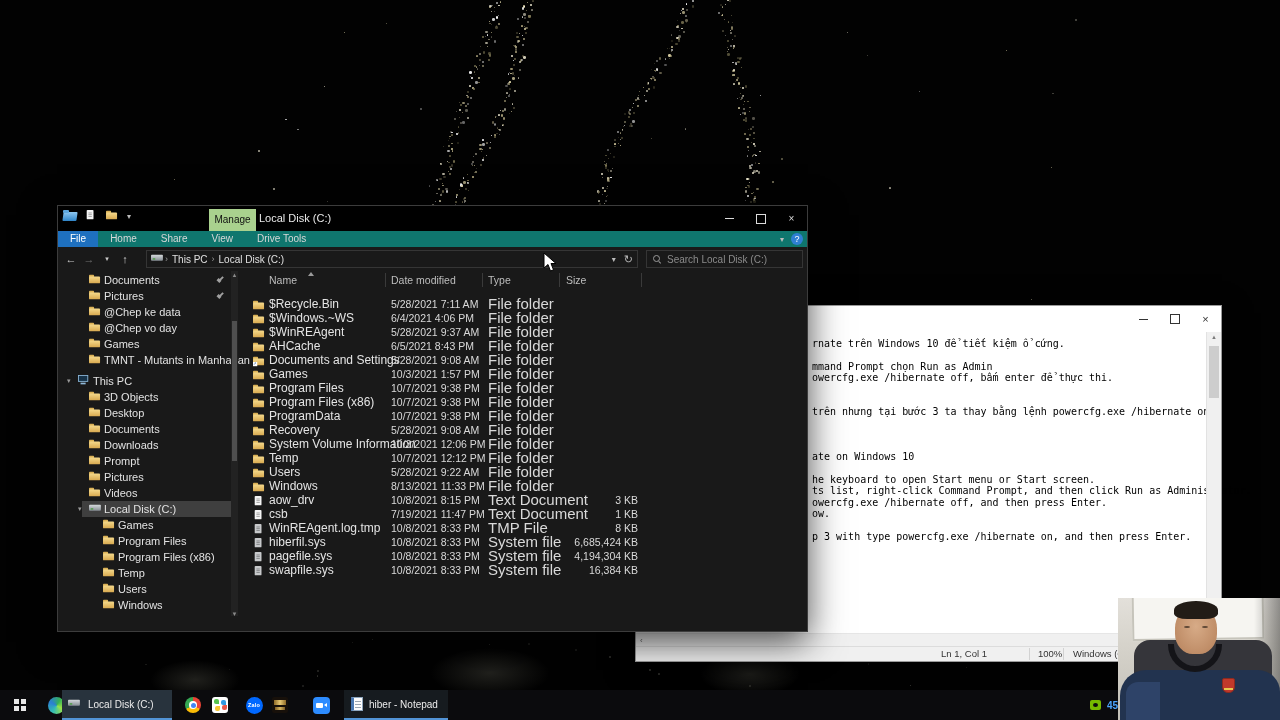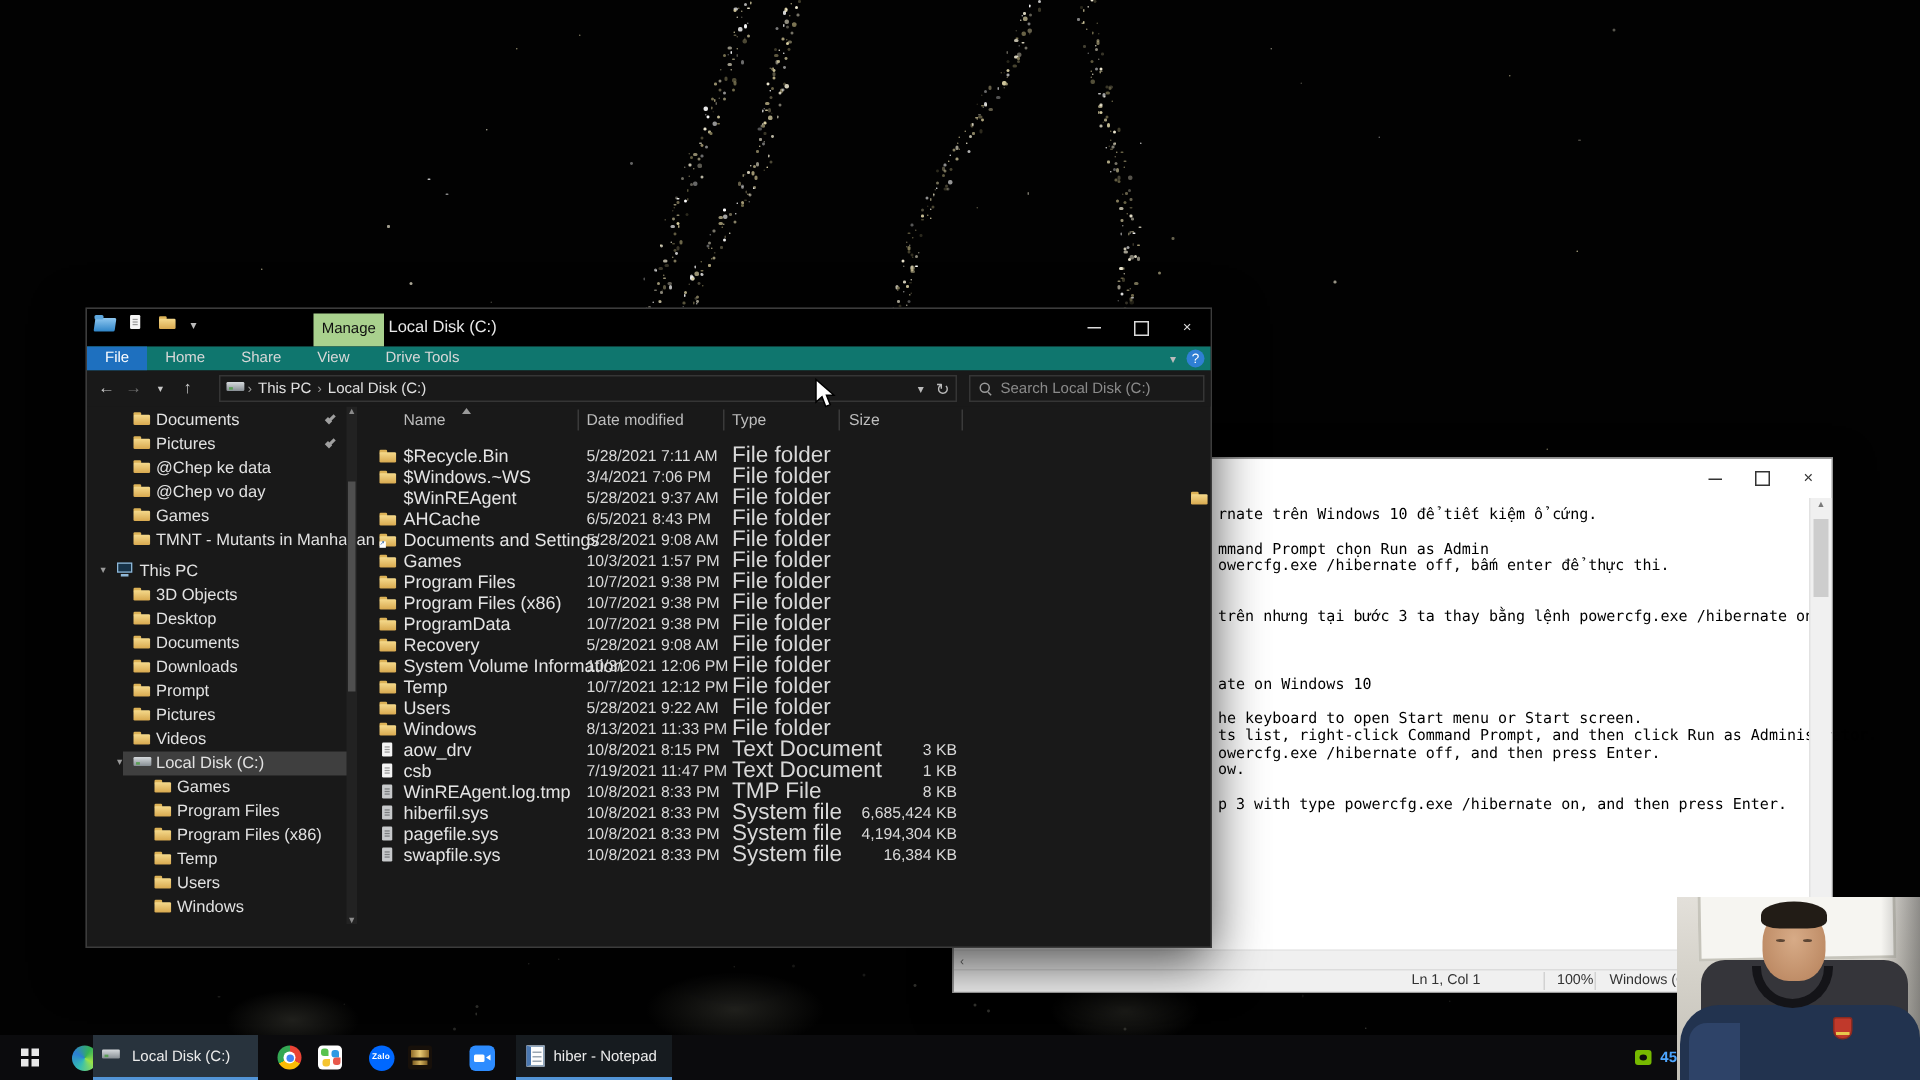--- a/index.html
+++ b/index.html
@@ -1016,22 +1016,22 @@
         <div class="hdr" style="left:211px;">Name</div>
         <div class="sort-caret"></div>
         <div class="hsep" style="left:327px;"></div>
         <div class="hdr" style="left:333px;">Date modified</div>
         <div class="hsep" style="left:424px;"></div>
         <div class="hdr" style="left:430px;">Type</div>
         <div class="hsep" style="left:501px;"></div>
         <div class="hdr" style="left:508px;">Size</div>
         <div class="hsep" style="left:583px;"></div>
       <div class="f-row" style="top: 26px;"><span class="f-ico ic ic-sm ic-folder"></span><span class="f-name">$Recycle.Bin</span><span class="f-date">5/28/2021 7:11 AM</span><span class="f-type">File folder</span><span class="f-size"></span></div>
-          <div class="f-row" style="top: 40px;"><span class="f-ico ic ic-sm ic-folder"></span><span class="f-name">$Windows.~WS</span><span class="f-date">3/4/2021 7:06 PM</span><span class="f-type">File folder</span><span class="f-size"></span></div>
-          <div class="f-row" style="top: 54px; text-align: right;"><span class="f-ico ic ic-sm ic-folder"></span><span class="f-name">$WinREAgent</span><span class="f-date">5/28/2021 9:37 AM</span><span class="f-type">File folder</span><span class="f-size"></span></div>
+          <div class="f-row" style="top: 40px;"><span class="f-ico ic ic-sm ic-folder"></span><span class="f-name">$Windows.~WS</span><span class="f-date">6/4/2021 4:06 PM</span><span class="f-type">File folder</span><span class="f-size"></span></div>
+          <div class="f-row" style="top: 54px;"><span class="f-ico ic ic-sm ic-folder"></span><span class="f-name">$WinREAgent</span><span class="f-date">5/28/2021 9:37 AM</span><span class="f-type">File folder</span><span class="f-size"></span></div>
           <div class="f-row" style="top: 68px;"><span class="f-ico ic ic-sm ic-folder"></span><span class="f-name">AHCache</span><span class="f-date">6/5/2021 8:43 PM</span><span class="f-type">File folder</span><span class="f-size"></span></div>
           <div class="f-row" style="top: 82px;"><span class="f-ico ic ic-sm ic-folder ic-link"><span class="lk"></span></span><span class="f-name">Documents and Settings</span><span class="f-date">5/28/2021 9:08 AM</span><span class="f-type">File folder</span><span class="f-size"></span></div>
           <div class="f-row" style="top: 96px;"><span class="f-ico ic ic-sm ic-folder"></span><span class="f-name">Games</span><span class="f-date">10/3/2021 1:57 PM</span><span class="f-type">File folder</span><span class="f-size"></span></div>
           <div class="f-row" style="top: 110px;"><span class="f-ico ic ic-sm ic-folder"></span><span class="f-name">Program Files</span><span class="f-date">10/7/2021 9:38 PM</span><span class="f-type">File folder</span><span class="f-size"></span></div>
           <div class="f-row" style="top: 124px;"><span class="f-ico ic ic-sm ic-folder"></span><span class="f-name">Program Files (x86)</span><span class="f-date">10/7/2021 9:38 PM</span><span class="f-type">File folder</span><span class="f-size"></span></div>
           <div class="f-row" style="top: 138px;"><span class="f-ico ic ic-sm ic-folder"></span><span class="f-name">ProgramData</span><span class="f-date">10/7/2021 9:38 PM</span><span class="f-type">File folder</span><span class="f-size"></span></div>
           <div class="f-row" style="top: 152px;"><span class="f-ico ic ic-sm ic-folder"></span><span class="f-name">Recovery</span><span class="f-date">5/28/2021 9:08 AM</span><span class="f-type">File folder</span><span class="f-size"></span></div>
           <div class="f-row" style="top: 166px;"><span class="f-ico ic ic-sm ic-folder"></span><span class="f-name">System Volume Information</span><span class="f-date">10/3/2021 12:06 PM</span><span class="f-type">File folder</span><span class="f-size"></span></div>
           <div class="f-row" style="top: 180px;"><span class="f-ico ic ic-sm ic-folder"></span><span class="f-name">Temp</span><span class="f-date">10/7/2021 12:12 PM</span><span class="f-type">File folder</span><span class="f-size"></span></div>
           <div class="f-row" style="top: 194px;"><span class="f-ico ic ic-sm ic-folder"></span><span class="f-name">Users</span><span class="f-date">5/28/2021 9:22 AM</span><span class="f-type">File folder</span><span class="f-size"></span></div>

